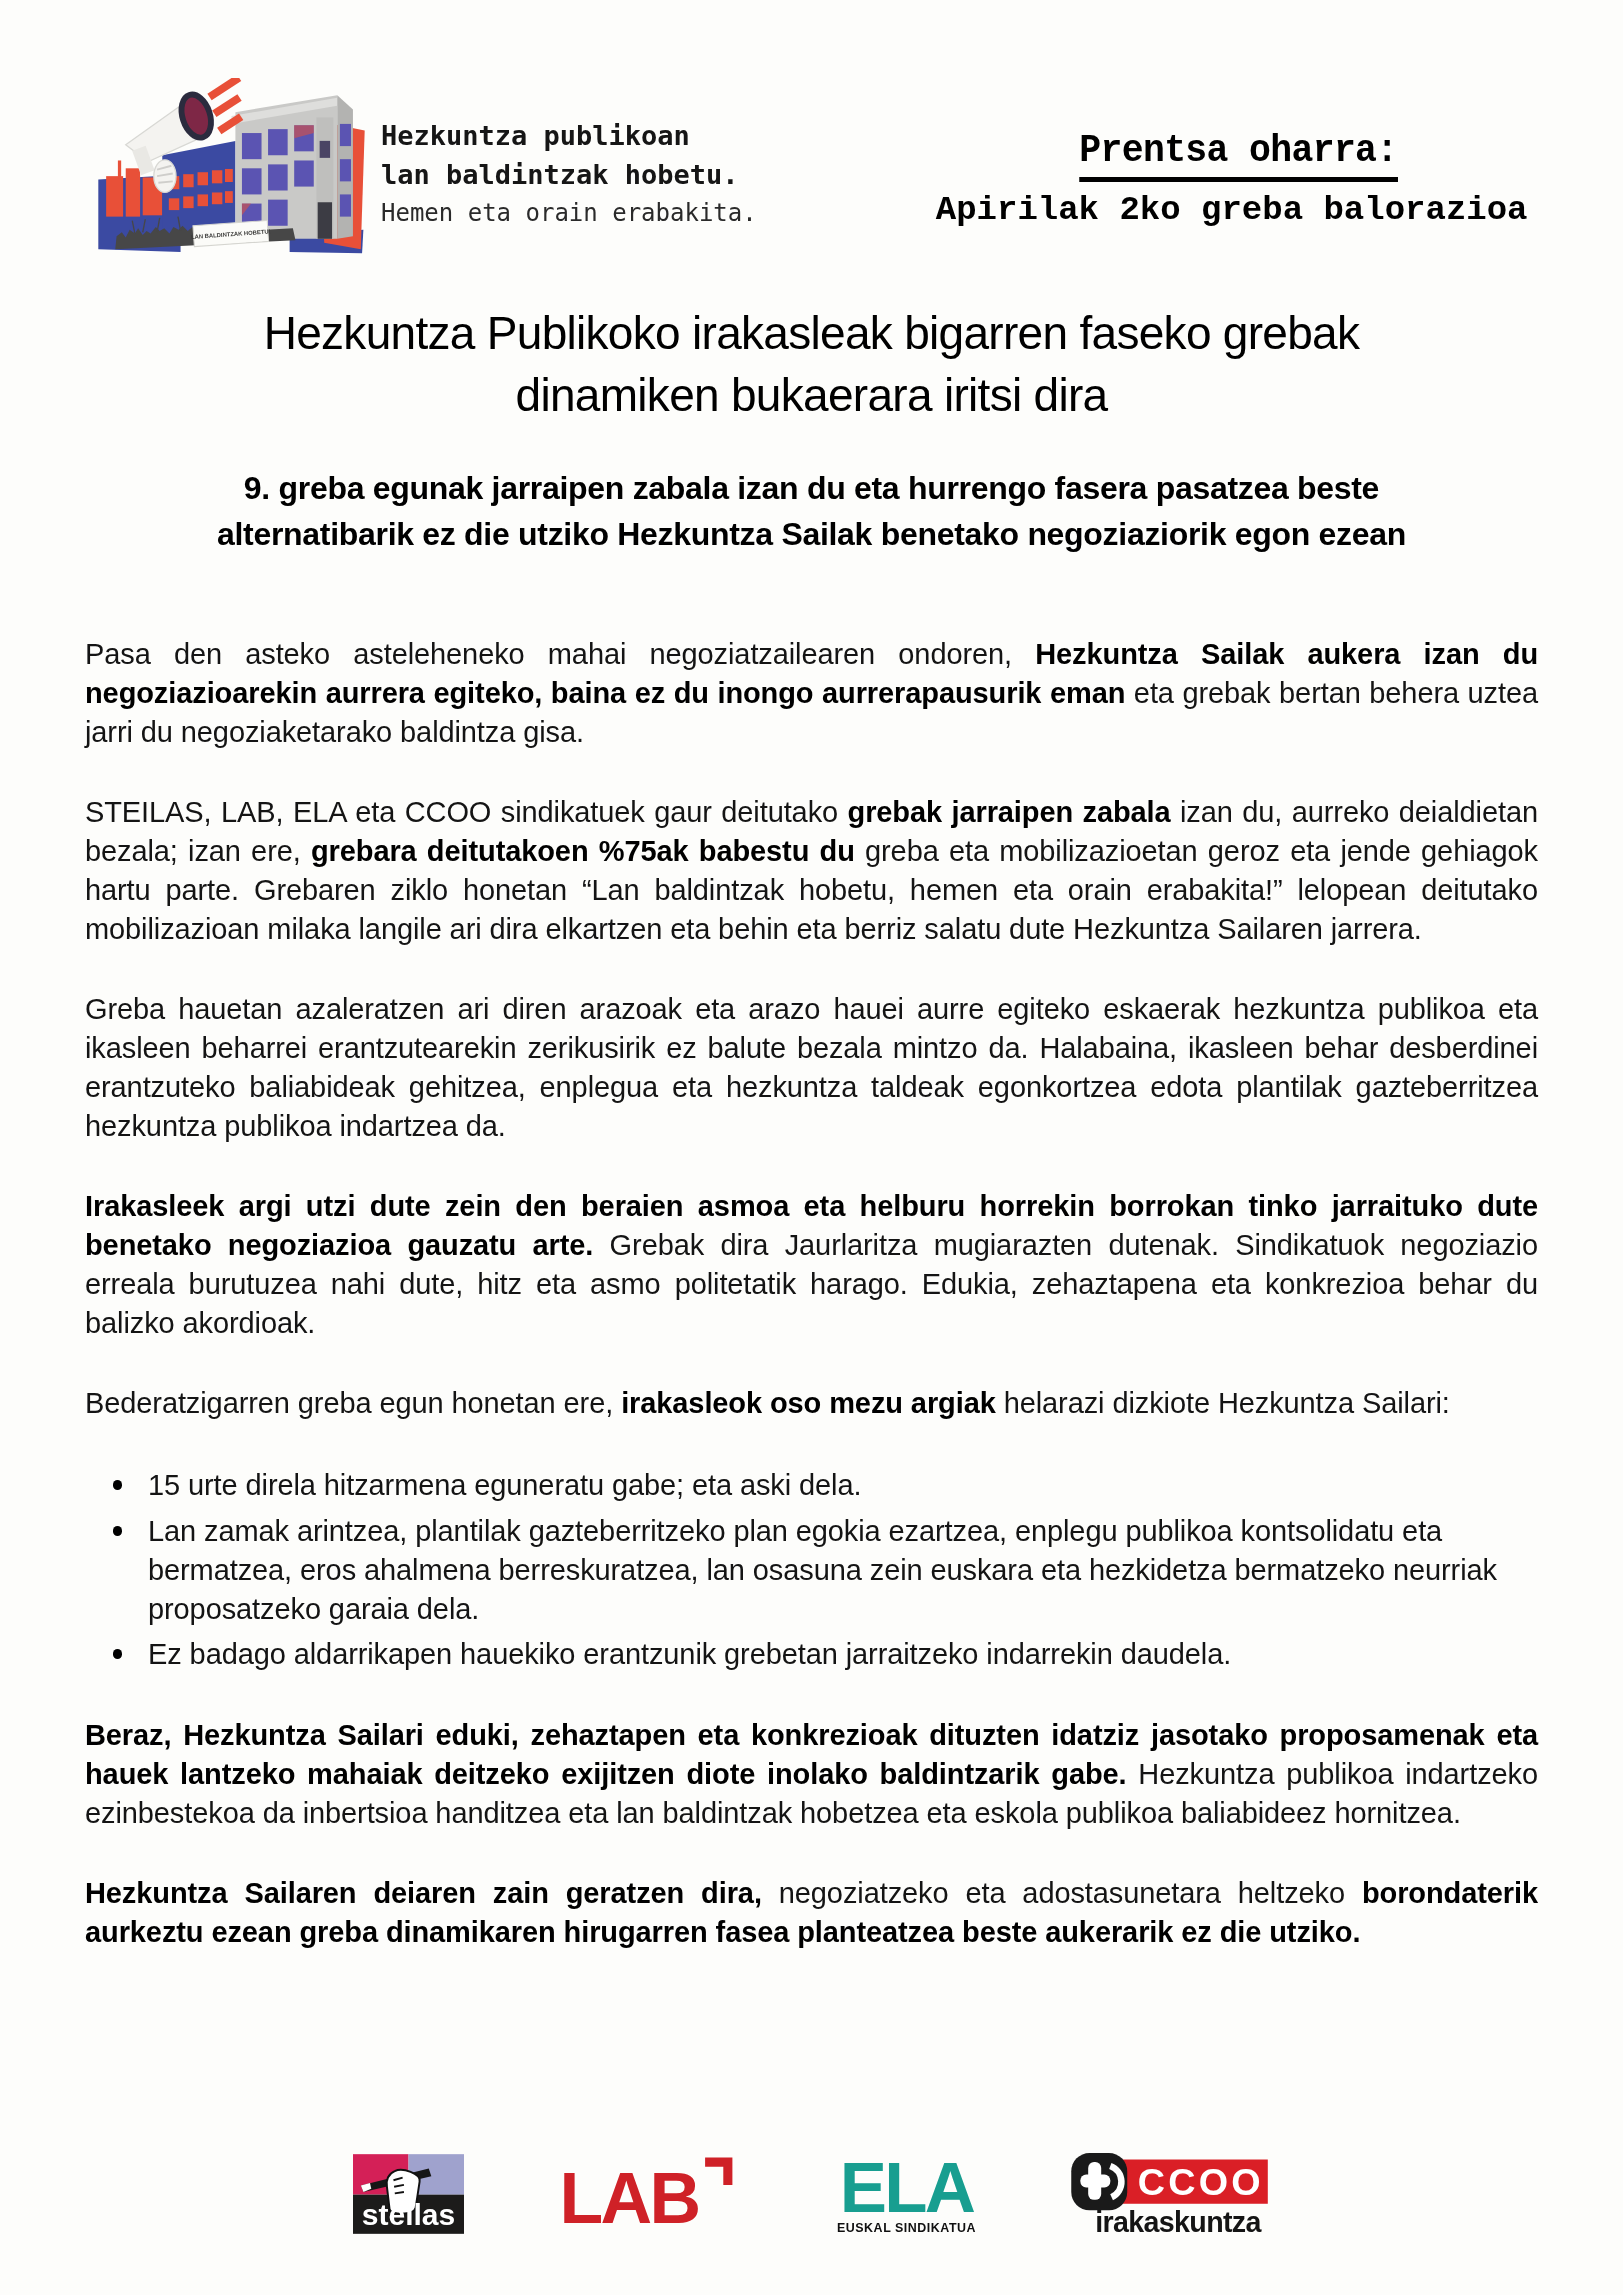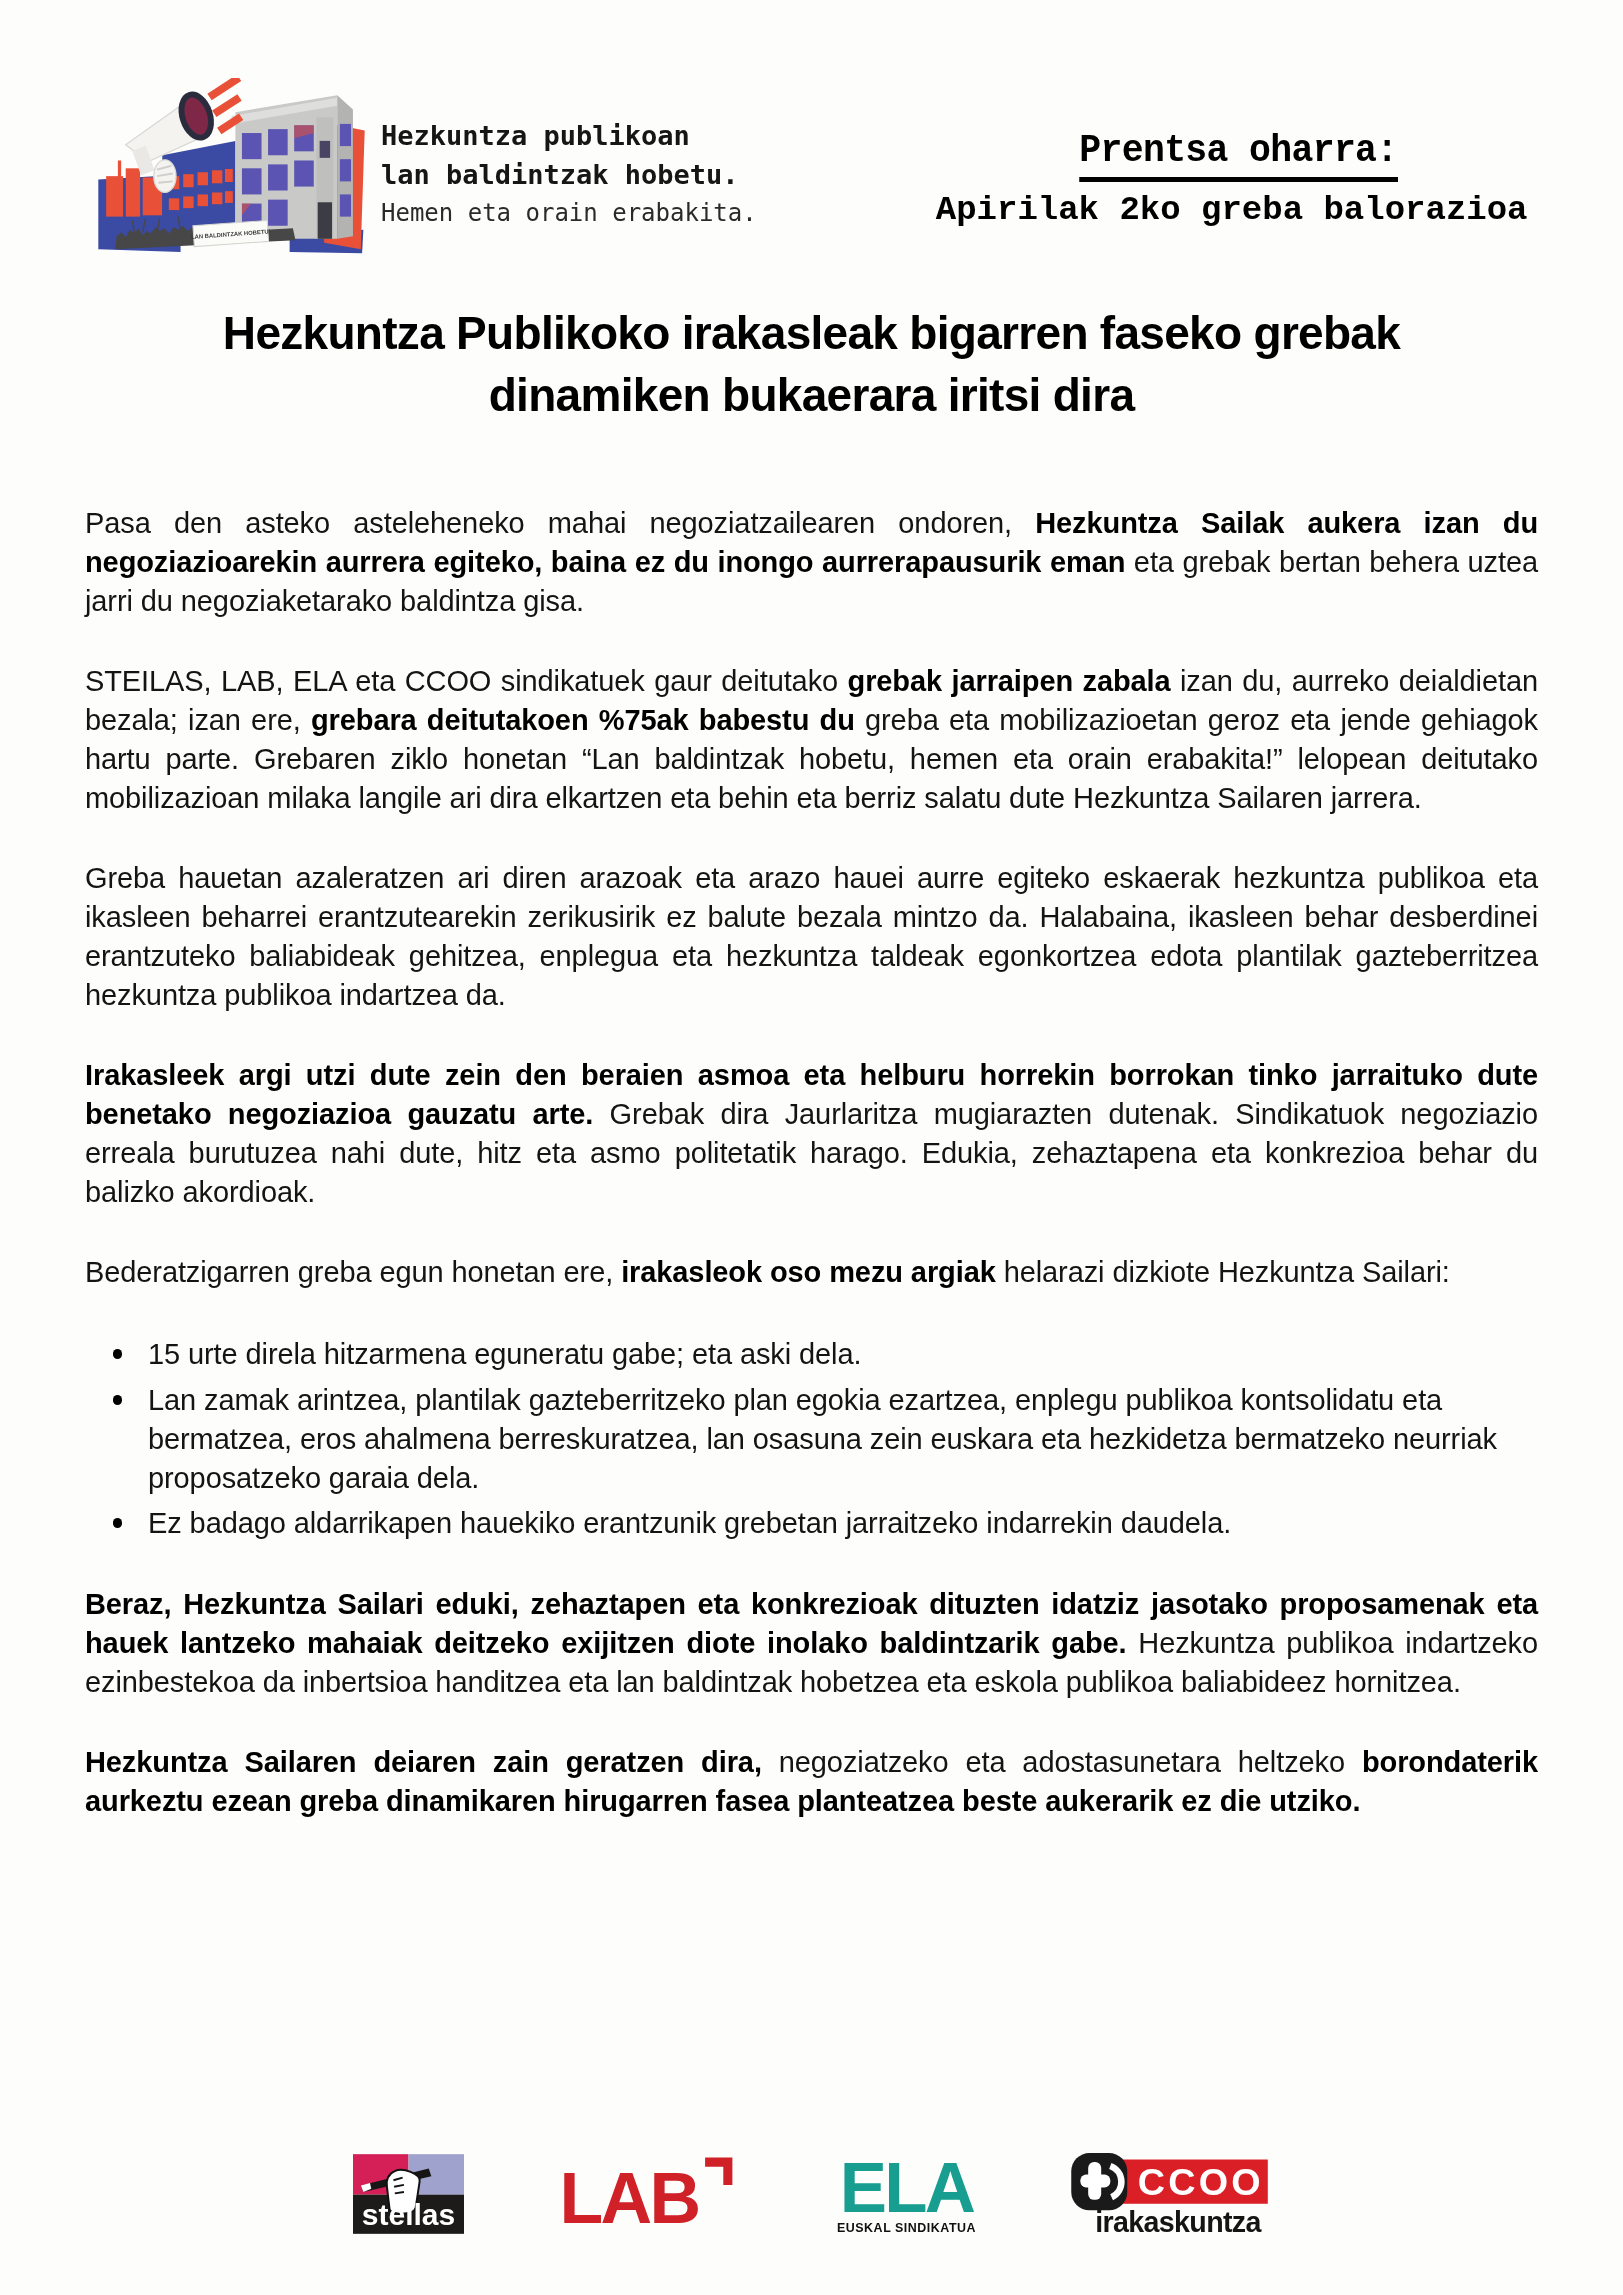--- a/index.html
+++ b/index.html
@@ -21,21 +21,21 @@
   .logo-text .lt-bold{font-family:"DejaVu Sans Mono", monospace;font-weight:700;font-size:27px;color:#161616;}
   .logo-text .lt-light{font-family:"DejaVu Sans Mono", monospace;font-weight:400;font-size:24px;color:#2a2a2a;}
   .press{position:absolute;right:10.5px;top:51px;text-align:center;font-family:Liberation Mono, monospace;}
   .press-title{
     display:inline-block;font-weight:700;font-size:38px;letter-spacing:-0.7px;color:#000;
     border-bottom:5.9px solid #000;padding-bottom:5.2px;transform:scaleX(.96);transform-origin:right;
   }
   .press-sub{margin-top:9.2px;font-weight:700;font-size:34px;color:#000;}
   
   .doc-title{
-    margin:38px auto 16px auto;text-align:center;font-weight:700;color:#000;
+    margin:38px auto 16px auto;text-align:center;font-weight:400;color:#000;
     font-size:46px;line-height:62px;letter-spacing:-0.7px;
   }
   .doc-subtitle{
     margin:39px auto 0 auto;text-align:center;font-weight:700;color:#000;
     font-size:32px;line-height:46px;letter-spacing:-0.3px;
   }
   
   .body-text{margin-top:78px;}
   .para{
     margin:0 0 41px 0;
@@ -161,20 +161,24 @@
       <div class="press-title">Prentsa oharra:</div>
       <div class="press-sub">Apirilak 2ko greba balorazioa</div>
     </div>
   </header>
 
   <h1 class="doc-title">
     <div>Hezkuntza Publikoko irakasleak bigarren faseko grebak</div>
     <div>dinamiken bukaerara iritsi dira</div>
   </h1>
 
+  <h2 class="doc-subtitle">
+    <div>9. greba egunak jarraipen zabala izan du eta hurrengo fasera pasatzea beste</div>
+    <div>alternatibarik ez die utziko Hezkuntza Sailak benetako negoziaziorik egon ezean</div>
+  </h2>
 
   <main class="body-text">
     <div id="paras-before">
         <p class="para"><span>Pasa den asteko asteleheneko mahai negoziatzailearen ondoren, </span><span class="b">Hezkuntza Sailak aukera izan du negoziazioarekin aurrera egiteko, baina ez du inongo aurrerapausurik eman</span><span> eta grebak bertan behera uztea jarri du negoziaketarako baldintza gisa.</span></p>
         <p class="para"><span>STEILAS, LAB, ELA eta CCOO sindikatuek gaur deitutako </span><span class="b">grebak jarraipen zabala</span><span> izan du, aurreko deialdietan bezala; izan ere, </span><span class="b">grebara deitutakoen %75ak babestu du</span><span> greba eta mobilizazioetan geroz eta jende gehiagok hartu parte. Grebaren ziklo honetan “Lan baldintzak hobetu, hemen eta orain erabakita!” lelopean deitutako mobilizazioan milaka langile ari dira elkartzen eta behin eta berriz salatu dute Hezkuntza Sailaren jarrera.</span></p>
         <p class="para"><span>Greba hauetan azaleratzen ari diren arazoak eta arazo hauei aurre egiteko eskaerak hezkuntza publikoa eta ikasleen beharrei erantzutearekin zerikusirik ez balute bezala mintzo da. Halabaina, ikasleen behar desberdinei erantzuteko baliabideak gehitzea, enplegua eta hezkuntza taldeak egonkortzea edota plantilak gazteberritzea hezkuntza publikoa indartzea da.</span></p>
         <p class="para"><span class="b">Irakasleek argi utzi dute zein den beraien asmoa eta helburu horrekin borrokan tinko jarraituko dute benetako negoziazioa gauzatu arte.</span><span> Grebak dira Jaurlaritza mugiarazten dutenak. Sindikatuok negoziazio erreala burutuzea nahi dute, hitz eta asmo politetatik harago. Edukia, zehaztapena eta konkrezioa behar du balizko akordioak.</span></p>
         <p class="para"><span>Bederatzigarren greba egun honetan ere, </span><span class="b">irakasleok oso mezu argiak</span><span> helarazi dizkiote Hezkuntza Sailari:</span></p>
       </div>
     <ul class="bullets" id="bullet-list">

